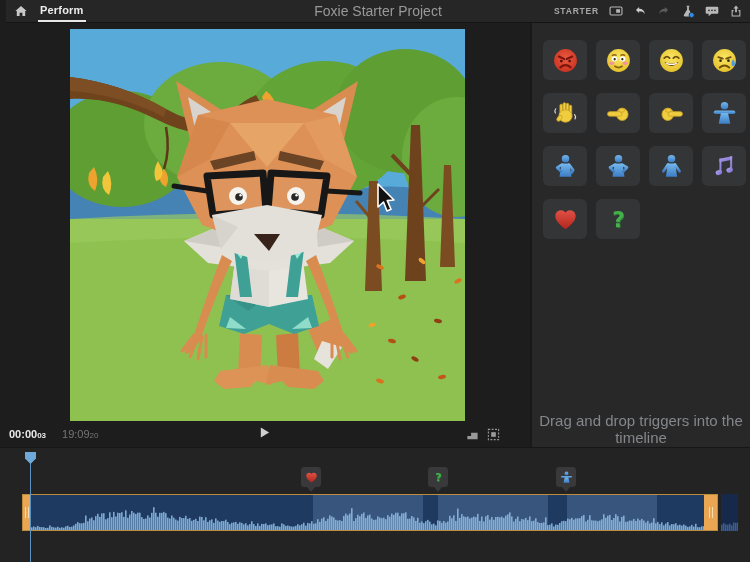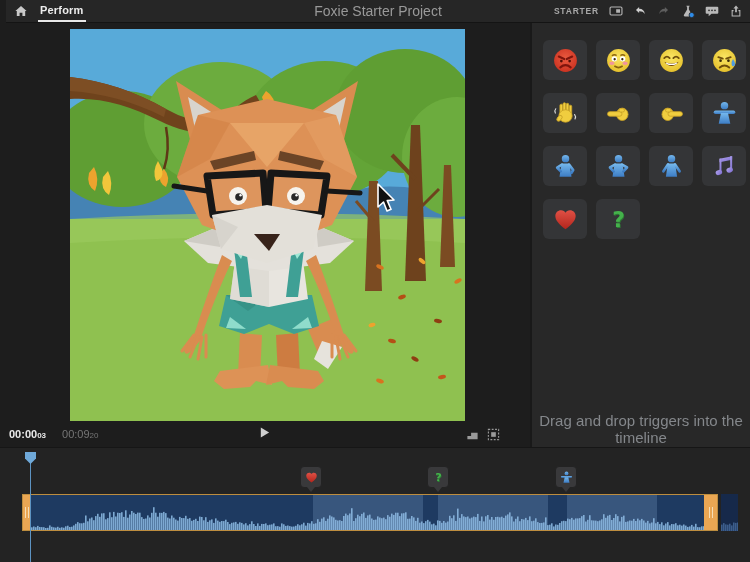--- a/index.html
+++ b/index.html
@@ -236,21 +236,21 @@
     </g>
   </svg>
   <svg class="cursor" viewBox="0 0 20 30">
     <path d="M2,1 L2,24 L7.5,19 L11,28 L15,26.3 L11.3,17.6 L18,17 Z" fill="#111" stroke="#fff" stroke-width="1.6" stroke-linejoin="round"></path>
   </svg>
 </div>
 
 <div class="transport">
   <div class="timecodes">
     <span class="tc-main"><span>00:00</span><span class="frames">03</span></span>
-    <span class="tc-dur"><span>00:09</span><span class="frames">20</span></span>
+    <span class="tc-dur"><span>19:09</span><span class="frames">20</span></span>
   </div>
   <div class="play-btn">
     <span><svg viewBox="0 0 14 14">
           <polygon points="3,1.5 12,7 3,12.5" fill="#cfcfcf"></polygon>
         </svg></span>
   </div>
   <div class="transport-right">
     <span class="t-icon"><svg viewBox="0 0 14 14">
           <path d="M1.5,12 L1.5,8.5 L5.5,8.5 L5.5,5 L12.5,5 L12.5,12 Z" fill="#9a9a9a"></path>
         </svg></span>

